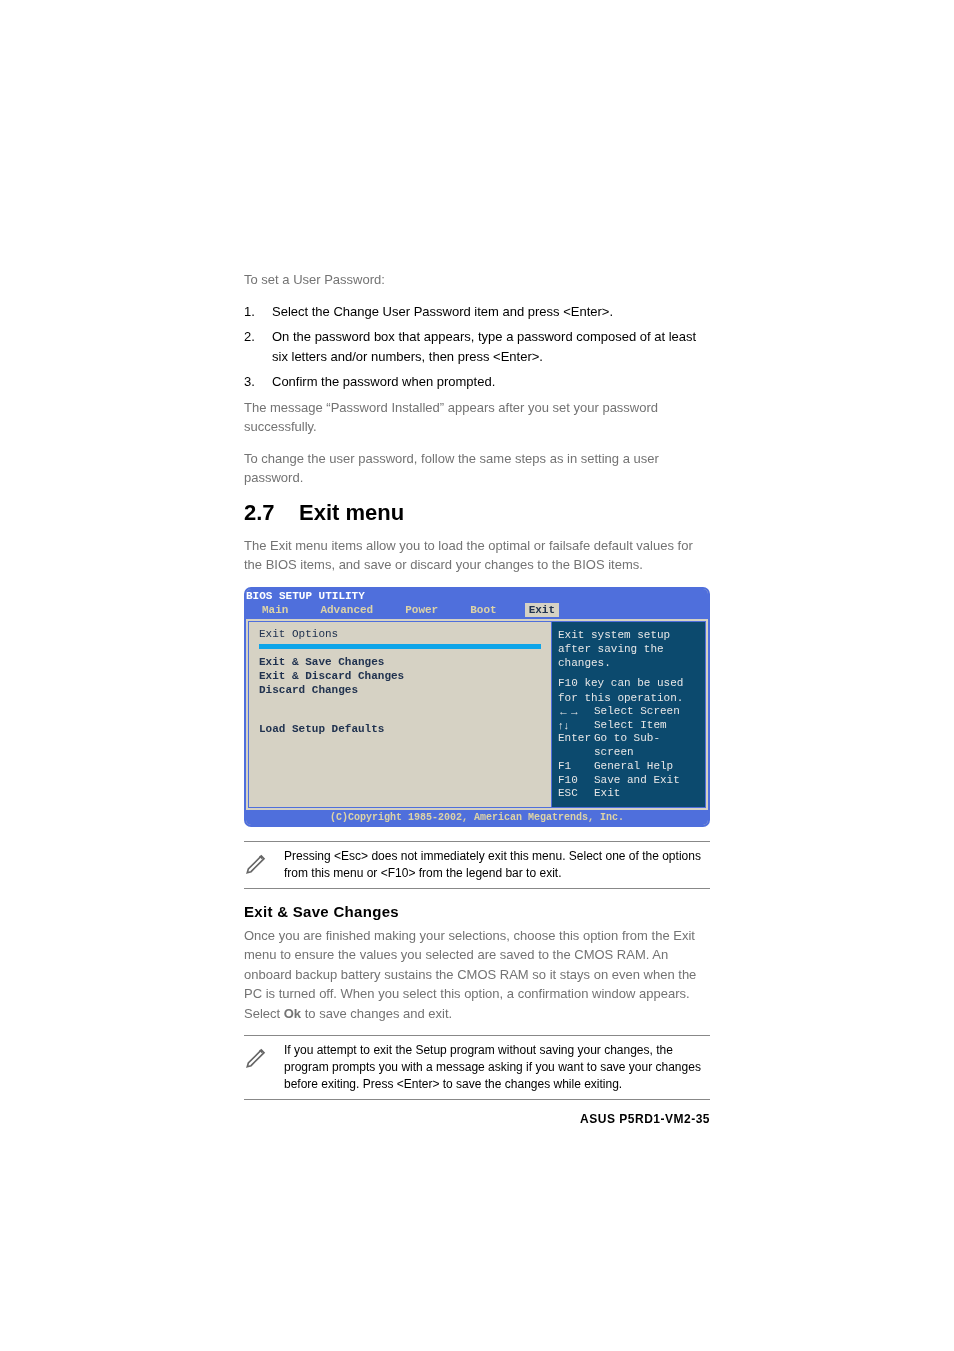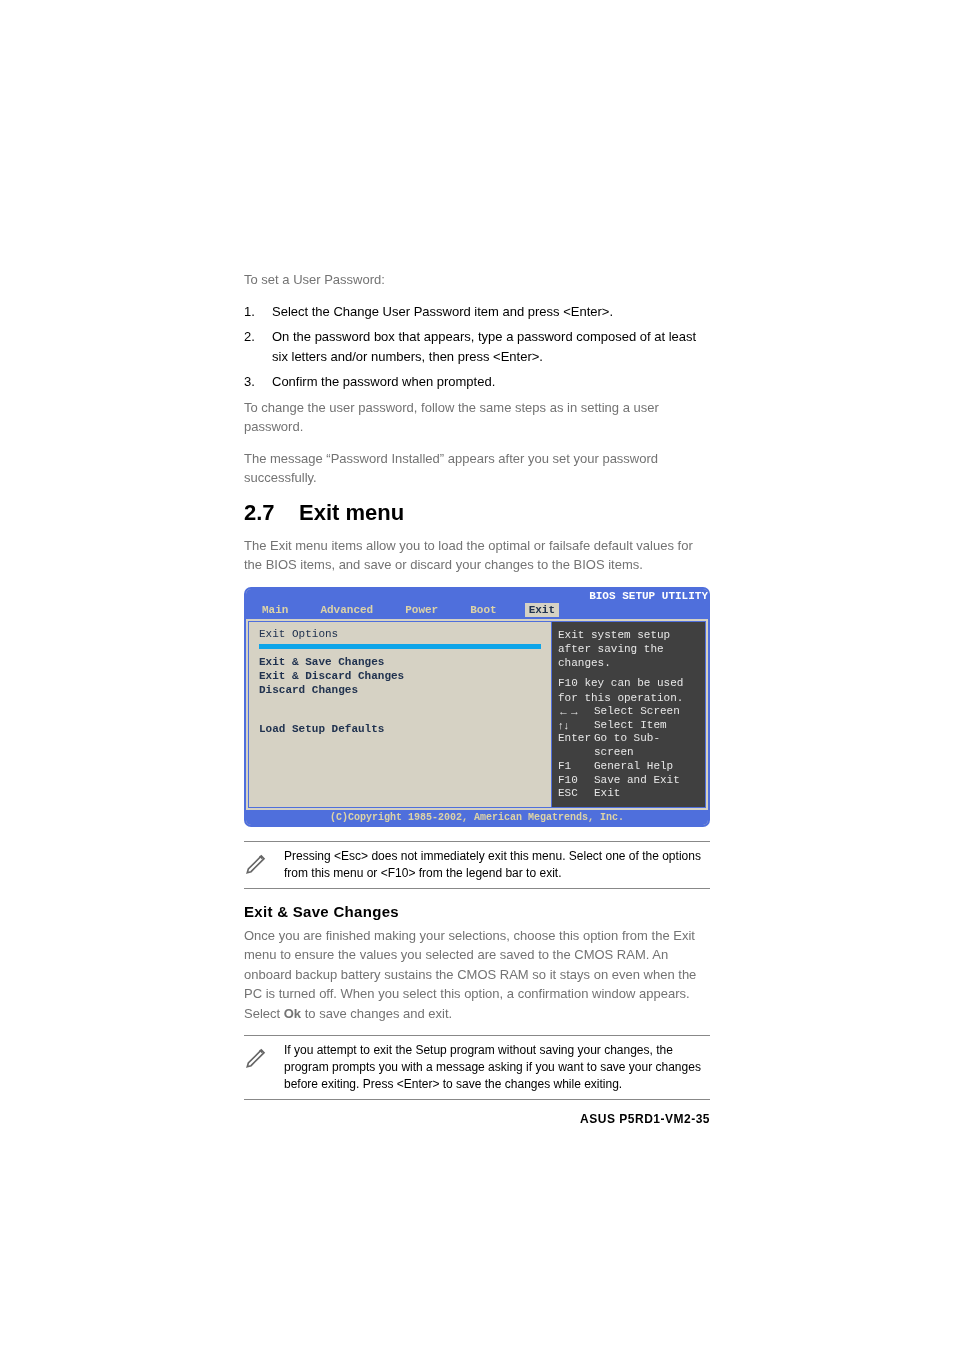--- a/index.html
+++ b/index.html
@@ -79,21 +79,21 @@
       overflow: hidden;
       margin: 12px 0 14px 0;
       background: #d6d2c4;
       font-family: "Courier New", monospace;
       font-size: 11px;
     }
     .bios-title-bar {
       background: #4f6fdc;
       color: #fff;
       font-weight: bold;
-      text-align: right;
+      text-align: left;
       font-size: 11px;
       padding: 1px 0 0 0;
       height: 14px;
       line-height: 13px;
     }
     .bios-tabs {
       background: #4f6fdc;
       display: flex;
       gap: 24px;
       padding: 0 12px 2px 12px;
@@ -111,21 +111,21 @@
       padding: 6px 10px 60px 10px;
       border: 1px solid #4f6fdc;
       border-right: none;
       margin: 2px 0 2px 2px;
       background: #d6d2c4;
     }
     .bios-right {
       width: 155px;
       border: 1px solid #4f6fdc;
       margin: 2px 2px 2px 0;
-      background: #404040;
+      background: #0c4a6e;
       color: #e7e7e7;
       display: flex;
       flex-direction: column;
       justify-content: space-between;
       padding: 6px 6px;
     }
     .exit-head {
       color: #20324f;
       font-weight: normal;
       border-bottom: 5px solid #0ea5e9;
@@ -169,22 +169,22 @@
   </div>
   <div class="list-item-row">
     <div class="list-num">2.</div>
     <div class="list-text">On the password box that appears, type a password composed of at least six letters and/or numbers, then press &lt;Enter&gt;.</div>
   </div>
   <div class="list-item-row">
     <div class="list-num">3.</div>
     <div class="list-text">Confirm the password when prompted.</div>
   </div>
 
+  <p class="body-text">The message “Password Installed” appears after you set your password successfully.</p>
   <p class="body-text">To change the user password, follow the same steps as in setting a user password.</p>
-  <p class="body-text">The message “Password Installed” appears after you set your password successfully.</p>
 
   <h2 class="heading-27">
     <span>2.7</span>&nbsp;&nbsp;&nbsp;
     <span>Exit menu</span>
   </h2>
 
   <p class="body-text">The Exit menu items allow you to load the optimal or failsafe default values for the BIOS items, and save or discard your changes to the BIOS items.</p>
 
   <div class="bios-frame">
     <div class="bios-title-bar">BIOS SETUP UTILITY</div>

